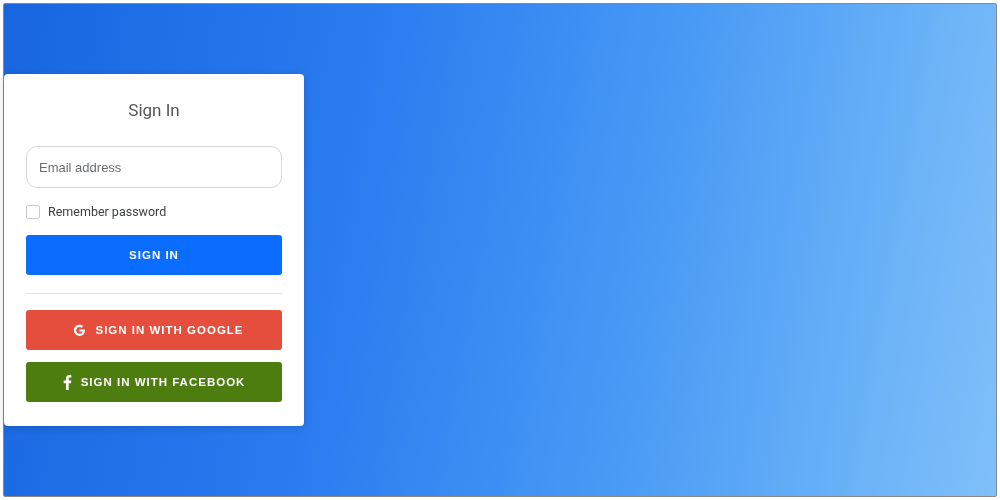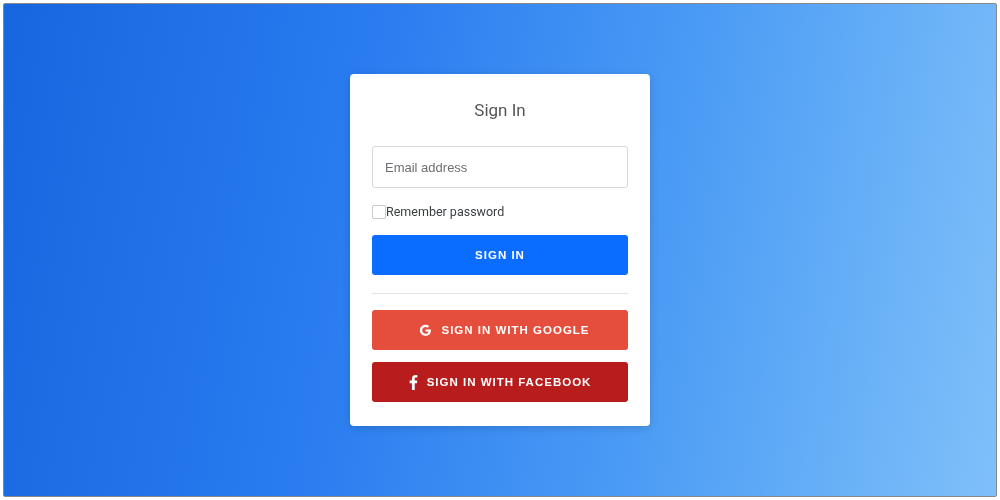--- a/index.html
+++ b/index.html
@@ -18,21 +18,21 @@
       height: 500px;
       background: #fff;
       padding: 3px;
     }
     .bg {
       width: 100%;
       height: 100%;
       background: linear-gradient(100deg, #1766e0 0%, #2a7cf0 35%, #4a9bf5 65%, #7fc0f9 100%);
       display: flex;
       align-items: center;
-      justify-content: center;
+      justify-content: flex-start;
       border: 1px solid #888;
       border-radius: 2px;
     }
     .card {
       width: 300px;
       background: #ffffff;
       border-radius: 4px;
       box-shadow: 0 2px 8px rgba(0,0,0,0.15);
       padding: 26px 22px 24px 22px;
       display: flex;
@@ -42,34 +42,34 @@
       text-align: center;
       font-size: 17px;
       color: #555;
       font-weight: 400;
       margin-bottom: 26px;
     }
     .field {
       width: 100%;
       height: 42px;
       border: 1px solid #d6d9dc;
-      border-radius: 3px;
+      border-radius: 11px;
       padding: 0 12px;
       font-size: 13px;
       color: #333;
       margin-bottom: 12px;
       outline: none;
     }
     .field::placeholder {
       color: #6b6f73;
     }
     .remember {
       display: flex;
       align-items: center;
-      gap: 0;
+      gap: 8px;
       margin-top: 4px;
       margin-bottom: 16px;
     }
     .remember input {
       width: 14px;
       height: 14px;
       border: 1px solid #c9ccce;
       border-radius: 2px;
       appearance: none;
       background: #fff;
@@ -96,21 +96,21 @@
       text-transform: uppercase;
     }
     .btn-primary {
       background: #0b6dff;
     }
     .btn-google {
       background: #e54e3c;
       padding-left: 9px;
     }
     .btn-facebook {
-      background: #b91c1c;
+      background: #4d7c0f;
     }
     .divider {
       width: 100%;
       height: 1px;
       background: #e3e5e7;
       margin: 18px 0 16px 0;
     }
     .btn + .btn {
       margin-top: 12px;
     }

